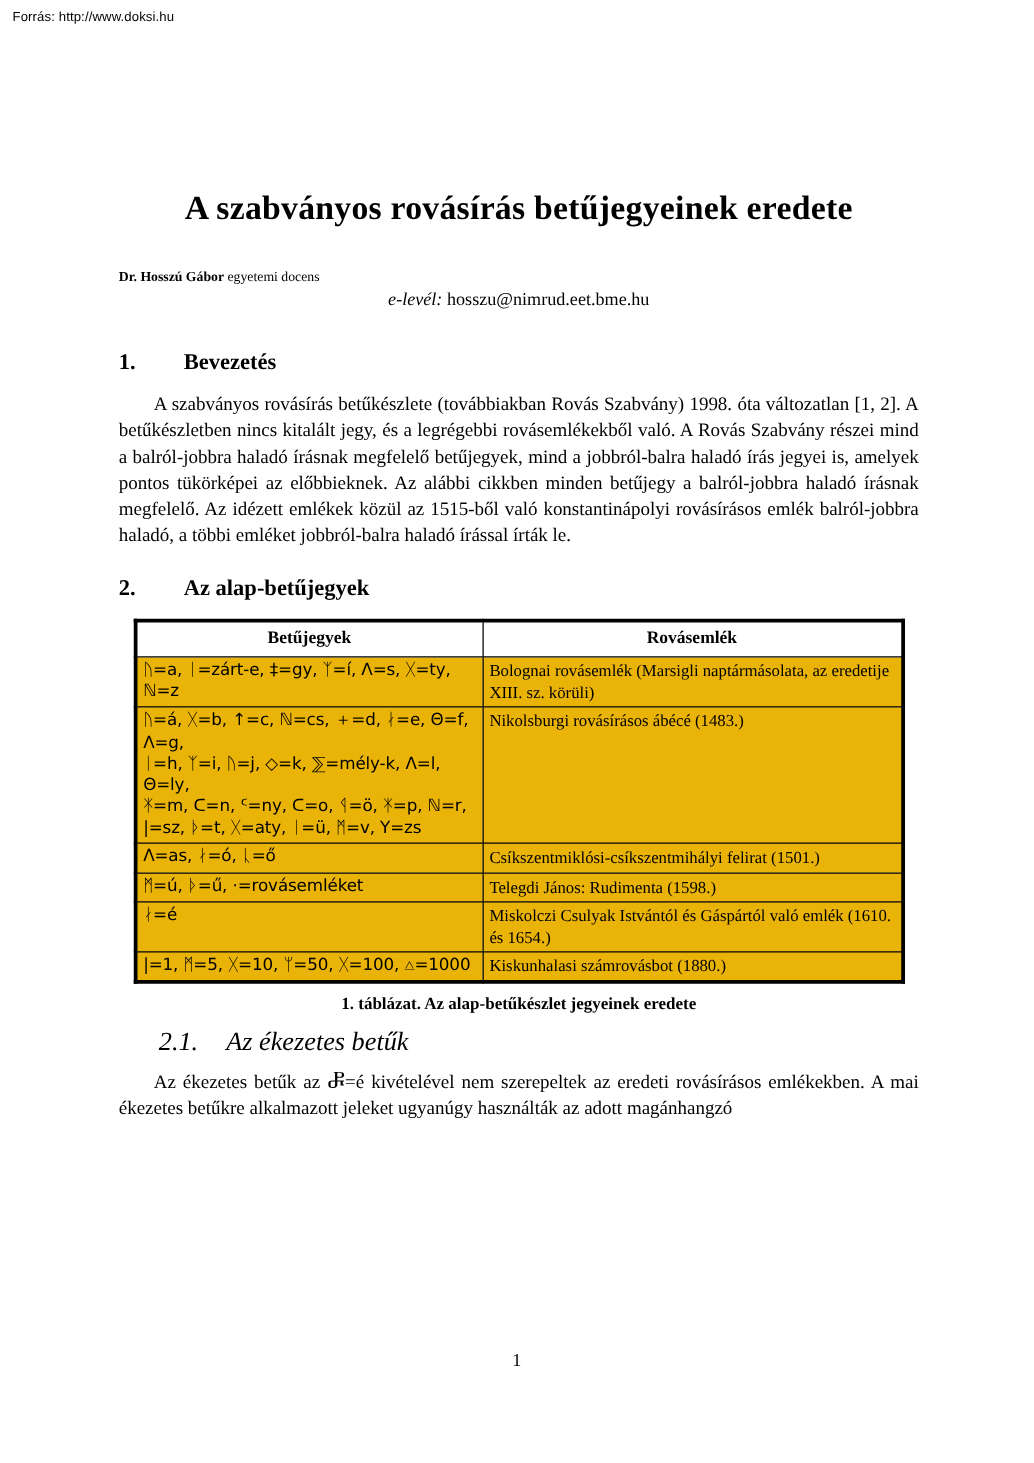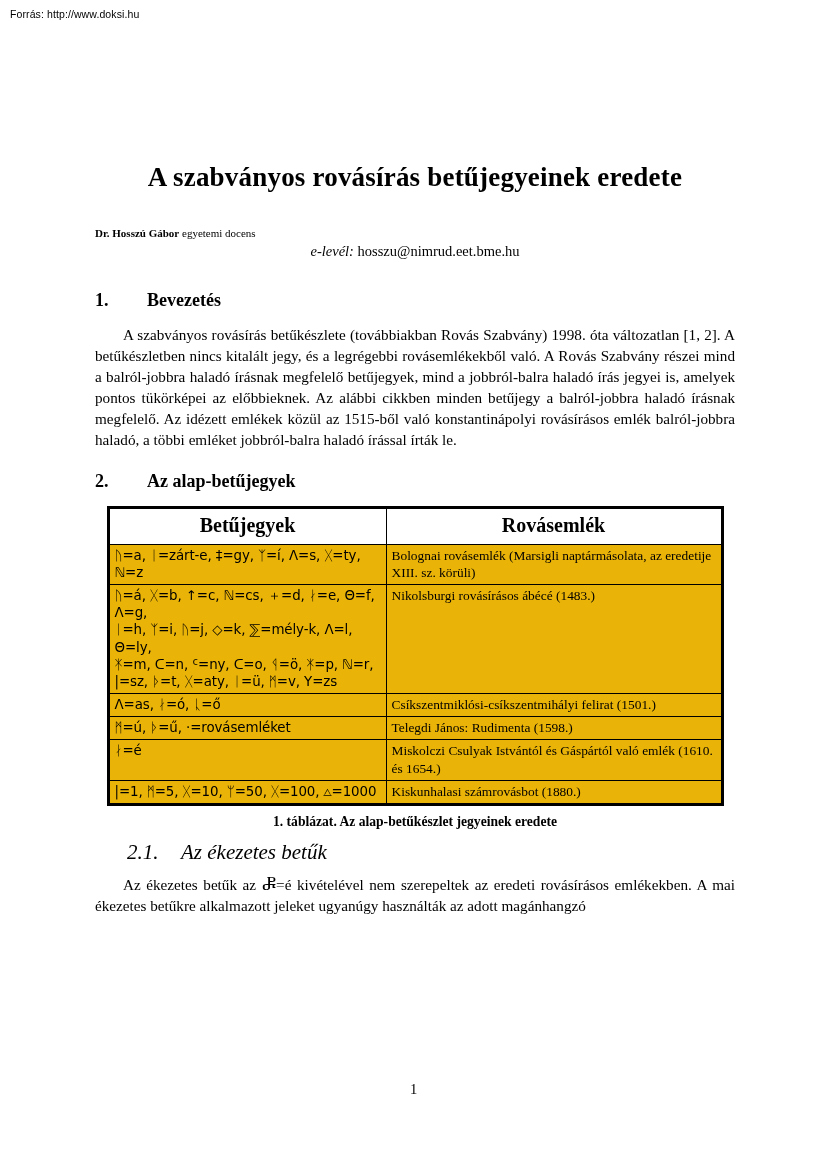--- a/index.html
+++ b/index.html
@@ -22,21 +22,21 @@
     left: 10px;
     font-family: "Liberation Sans", "DejaVu Sans", sans-serif;
     font-size: 10.5px;
     color: #000;
     letter-spacing: 0.1px;
   }
 
   .page {
     position: absolute;
     left: 95px;
-    top: 161px;
+    top: 150px;
     width: 640px;
   }
 
   .doc-title {
     font-size: 27px;
     font-weight: bold;
     text-align: center;
     letter-spacing: 0.2px;
     margin: 0 0 34px 0;
     line-height: 1.2;
@@ -101,21 +101,21 @@
     border: 1px solid #000;
     padding: 2px 5px 3px 5px;
     vertical-align: top;
     font-size: 13.4px;
     line-height: 1.28;
   }
   table.runic thead th {
     background: #ffffff;
     text-align: center;
     font-weight: bold;
-    font-size: 20px;
+    font-size: 14px;
     padding: 4px 5px 5px 5px;
     vertical-align: middle;
   }
   table.runic tbody td {
     background: #eab308;
   }
   table.runic col.c1 { width: 278px; }
   table.runic col.c2 { width: 336px; }
   td.glyphs {
     font-family: "DejaVu Sans", "Liberation Sans", sans-serif;

